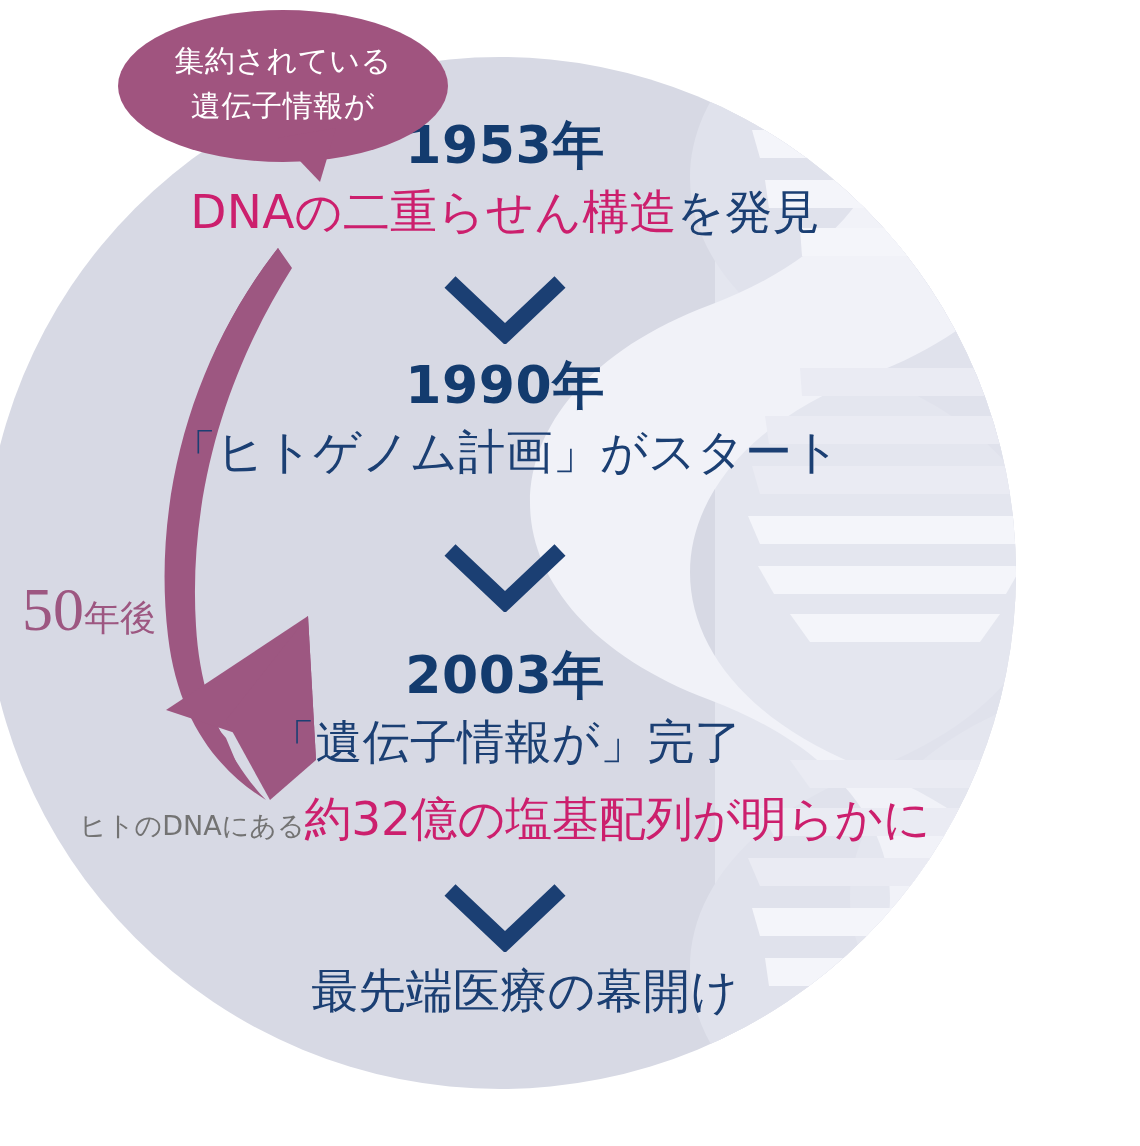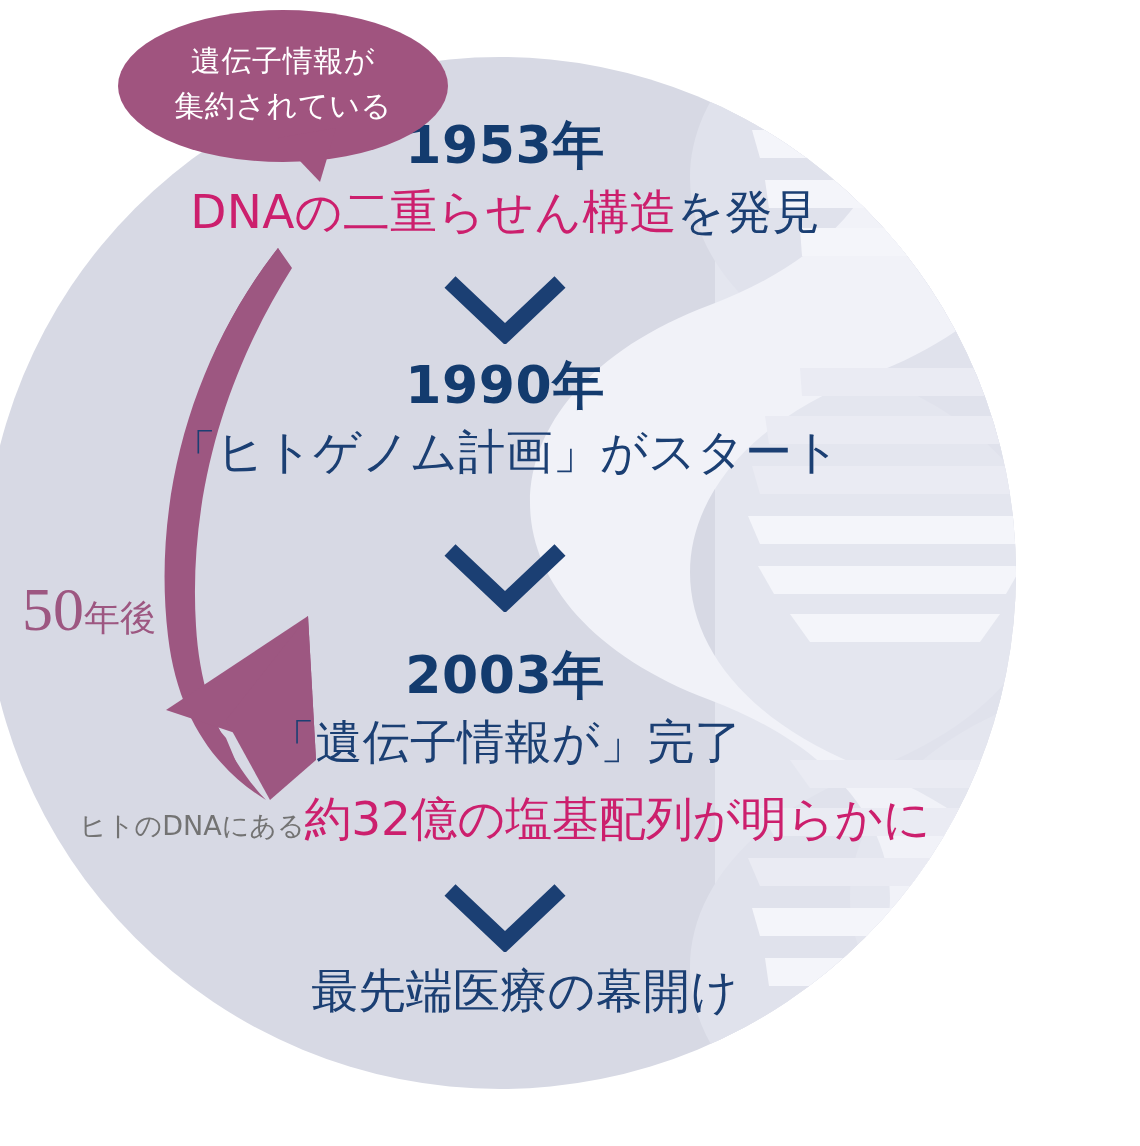--- a/index.html
+++ b/index.html
@@ -308,18 +308,18 @@
     </div>
 
   </div>
 
   <div id="speech-bubble">
     <svg viewBox="0 0 330 185" xmlns="http://www.w3.org/2000/svg">
       <ellipse cx="165" cy="76" rx="165" ry="76" fill="#a0547f"></ellipse>
       <polygon points="160,128 218,118 202,172" fill="#a0547f"></polygon>
     </svg>
     <div class="bubble-text">
+      <div>集約されている</div>
       <div>遺伝子情報が</div>
-      <div>集約されている</div>
     </div>
   </div>
 
 </div>
 
 </body></html>

